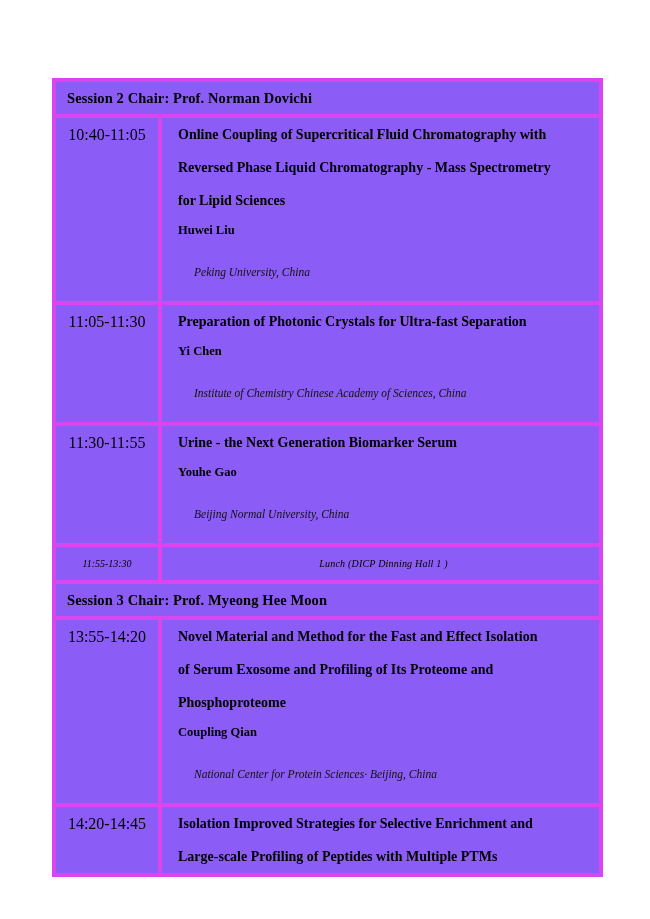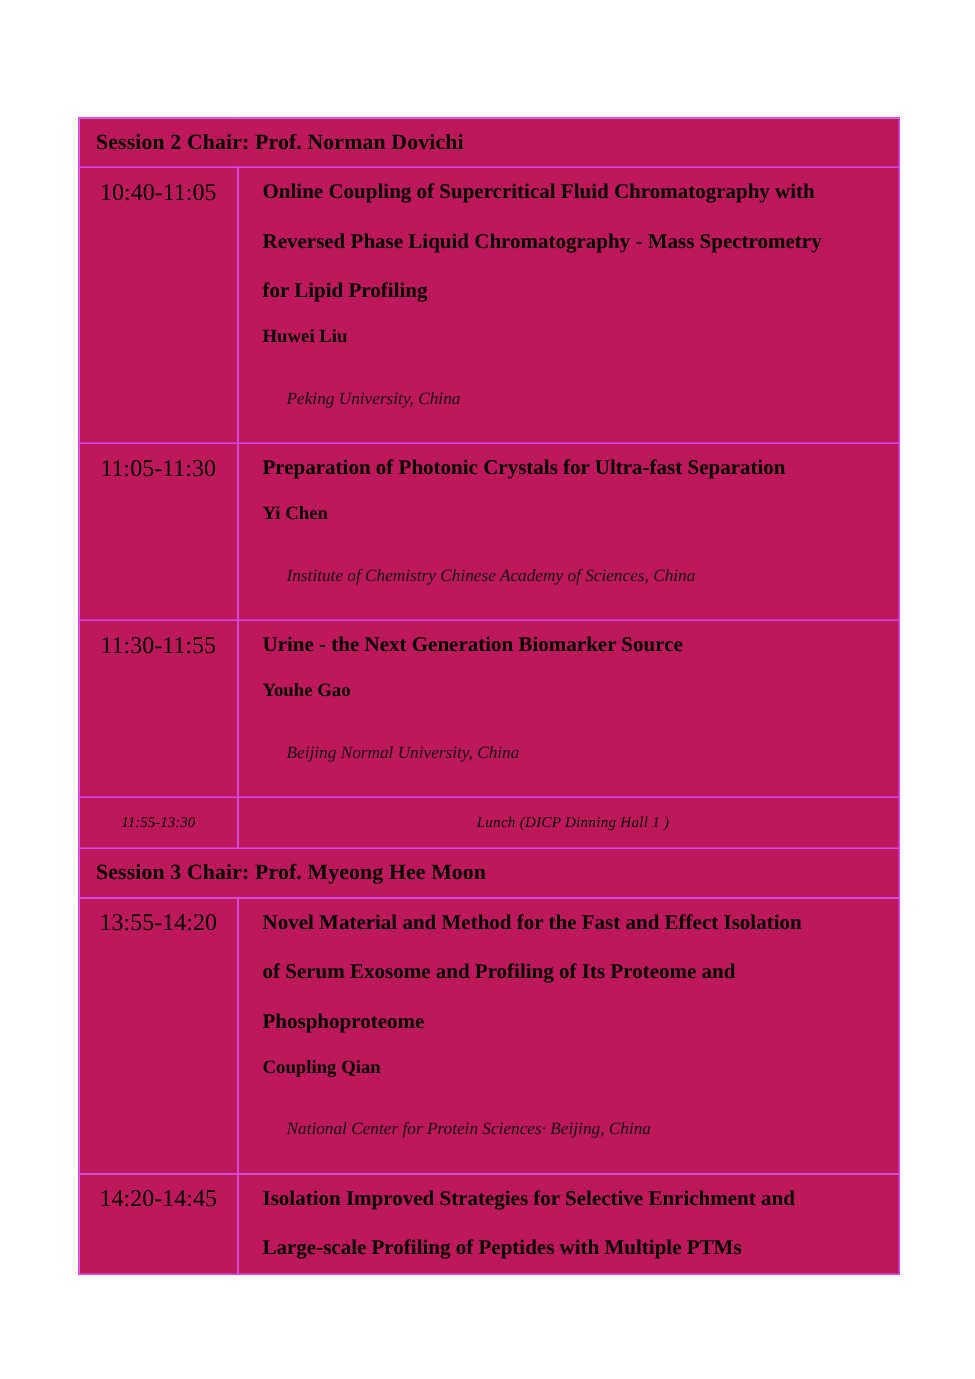--- a/index.html
+++ b/index.html
@@ -17,23 +17,23 @@
   }
   .program-table {
     position: absolute;
     left: 52px;
     top: 78px;
     width: 547px;
     border-collapse: collapse;
     table-layout: fixed;
   }
   .program-table td {
-    border: 1px solid #d946ef;
+    border: 4px solid #d946ef;
     vertical-align: top;
-    background: #be185d;
+    background: #8b5cf6;
   }
   col.c-time { width: 106px; }
   col.c-content { width: 441px; }
 
   td.session-header {
     height: 32px;
     vertical-align: middle;
     font-weight: bold;
     font-size: 14.5px;
     padding: 0 6px 0 11px;
@@ -95,39 +95,39 @@
 
     <tr>
       <td class="session-header" colspan="2">Session 2 Chair: Prof. Norman Dovichi</td>
     </tr>
 
     <tr class="r-tall-3">
       <td class="time-cell">10:40-11:05</td>
       <td class="talk-cell">
         <p class="title-line">Online Coupling of Supercritical Fluid Chromatography with</p>
         <p class="title-line">Reversed Phase Liquid Chromatography - Mass Spectrometry</p>
-        <p class="title-line">for Lipid Profiling</p>
+        <p class="title-line">for Lipid Sciences</p>
         <p class="speaker">Huwei Liu</p>
         <p class="affiliation">Peking University, China</p>
       </td>
     </tr>
 
     <tr class="r-tall-1">
       <td class="time-cell">11:05-11:30</td>
       <td class="talk-cell">
         <p class="title-line">Preparation of Photonic Crystals for Ultra-fast Separation</p>
         <p class="speaker">Yi Chen</p>
         <p class="affiliation">Institute of Chemistry Chinese Academy of Sciences, China</p>
       </td>
     </tr>
 
     <tr class="r-tall-1">
       <td class="time-cell">11:30-11:55</td>
       <td class="talk-cell">
-        <p class="title-line">Urine - the Next Generation Biomarker Source</p>
+        <p class="title-line">Urine - the Next Generation Biomarker Serum</p>
         <p class="speaker">Youhe Gao</p>
         <p class="affiliation">Beijing Normal University, China</p>
       </td>
     </tr>
 
     <tr class="break-row">
       <td class="time-cell">11:55-13:30</td>
       <td class="break-text">Lunch (DICP Dinning Hall 1 )</td>
     </tr>
 

